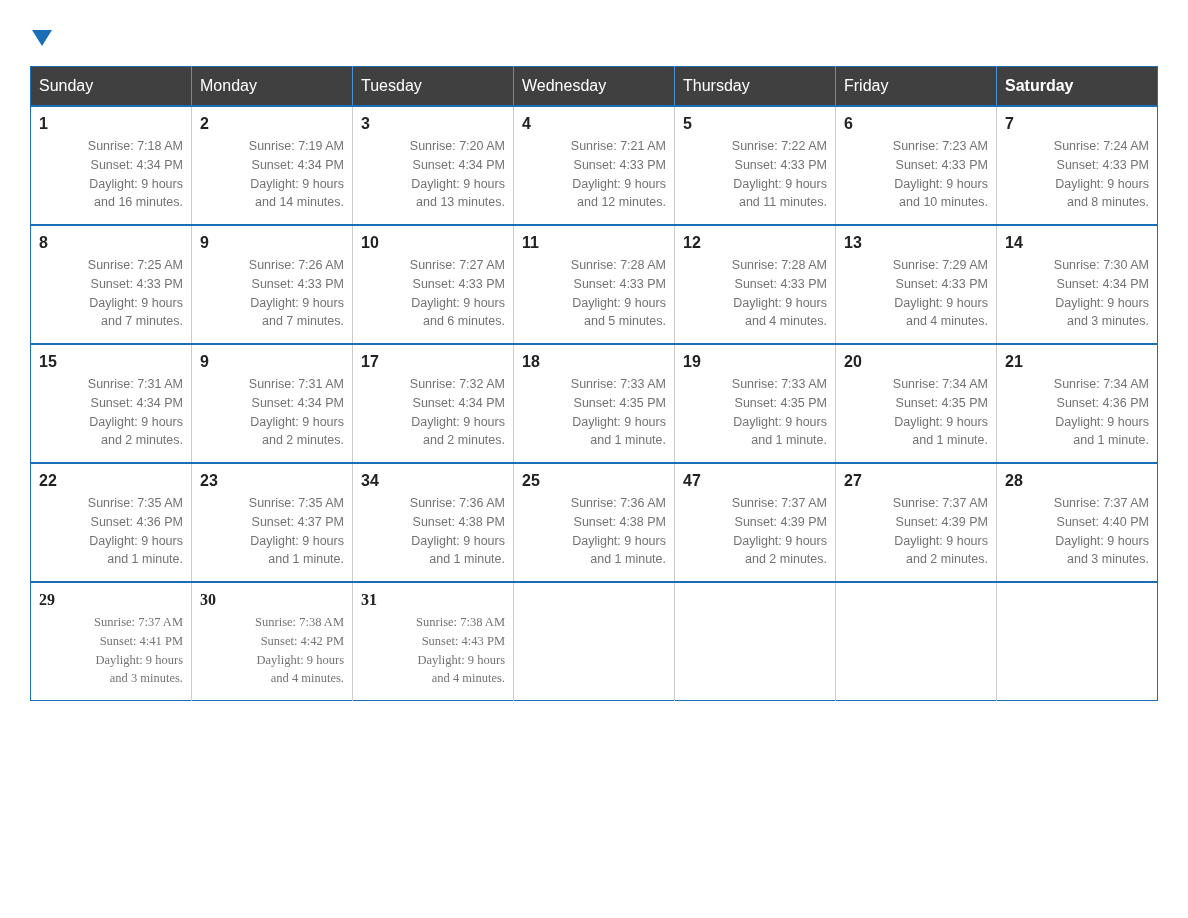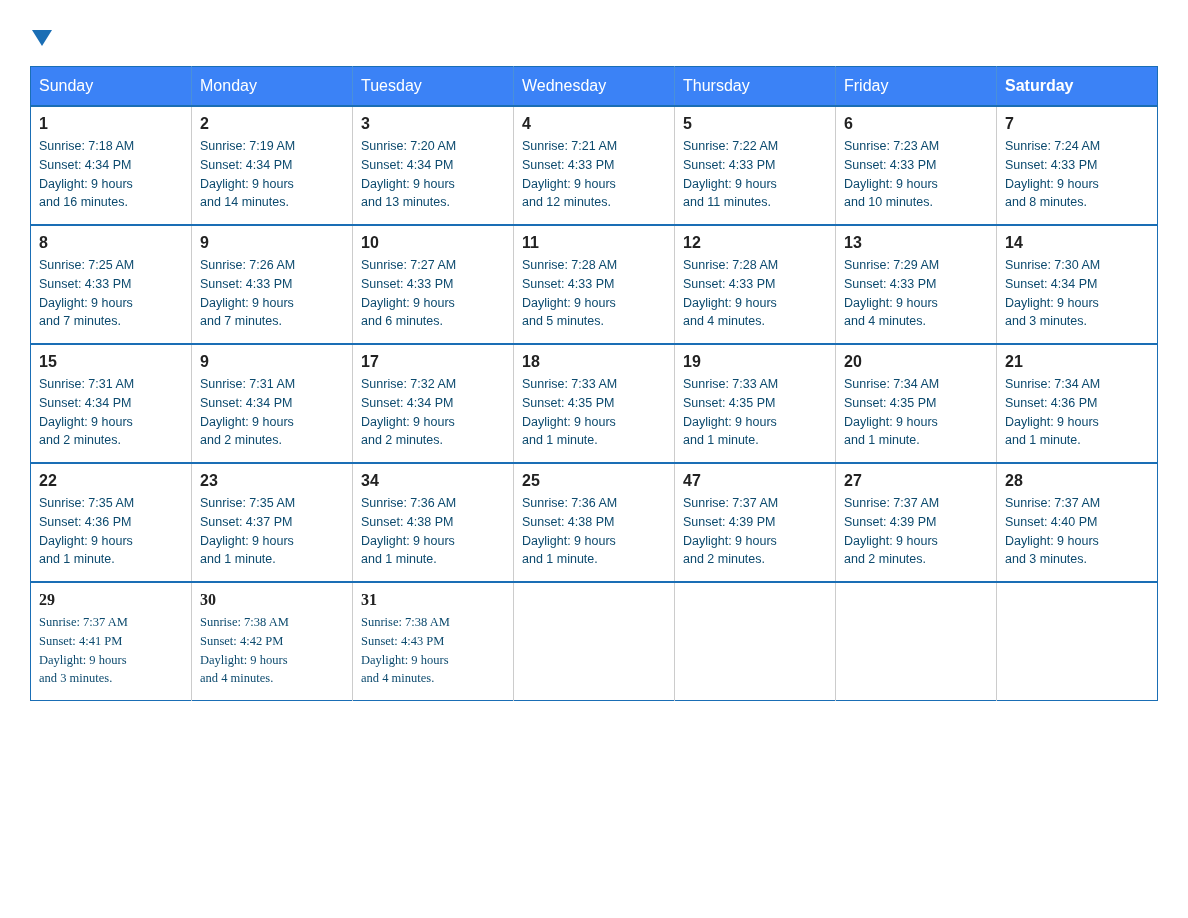--- a/index.html
+++ b/index.html
@@ -60,21 +60,21 @@
       font-size: 22px;
       color: #444;
       margin-top: 4px;
     }
     .calendar {
       width: 100%;
       border-collapse: collapse;
       border: 1px solid #1a6eb5;
     }
     .calendar thead tr {
-      background-color: #3b82f6;
+      background-color: #404040;
       color: #fff;
     }
     .calendar thead th {
       padding: 10px 8px;
       font-size: 16px;
       font-weight: normal;
       text-align: left;
       border-right: 1px solid #4a90d9;
     }
     .calendar thead th:last-child {
@@ -99,21 +99,22 @@
     .day-num {
       font-size: 16px;
       font-weight: bold;
       color: #222;
       display: block;
       margin-bottom: 4px;
     }
     .day-info {
       font-size: 12.5px;
       line-height: 1.5;
-      color: #0c4a6e;
+      color: #737373;
+      text-align: right;
     }
     .empty-cell {
       background: #fff;
     }
     .calendar tbody tr:last-child td {
       border-bottom: none;
       font-family: Liberation Serif, serif;
     }
   </style>
 </head>

